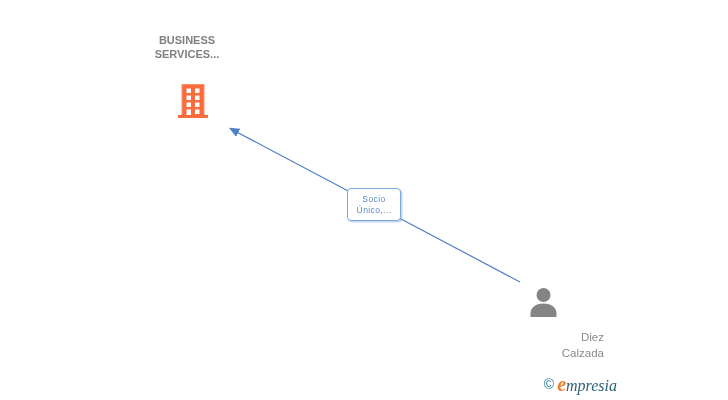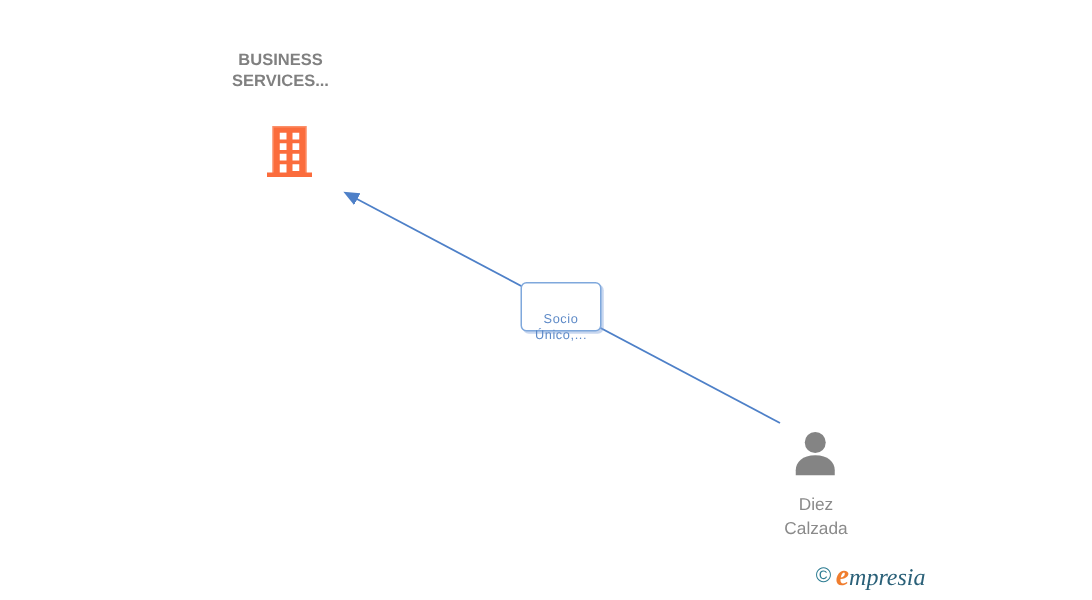--- a/index.html
+++ b/index.html
@@ -46,41 +46,41 @@
   }
   .person-icon {
     position: absolute;
     left: 44px; top: 0;
     width: 31px; height: 29px;
   }
   .person-label {
     position: absolute;
     left: 0; top: 41px;
     width: 120px;
-    text-align: center;
+    text-align: right;
     font-size: 11.5px;
     line-height: 16px;
     color: #8A8A8A;
   }
   
   .edge-label {
     position: absolute;
     left: 347px; top: 188px;
     width: 54px; height: 33px;
     box-sizing: border-box;
     background: #ffffff;
     border: 1px solid #7FA8DC;
     border-radius: 4px;
     box-shadow: 1.5px 1.5px 0 rgba(130, 165, 220, 0.45);
     text-align: center;
     font-size: 8.5px;
     line-height: 11px;
     letter-spacing: 0.4px;
     color: #5E8AC7;
-    padding-top: 18px;
+    padding-top: 5px;
   }
   
   .footer {
     position: absolute;
     right: 3px; bottom: 4px;
     white-space: nowrap;
     font-family: "Liberation Serif", serif;
     font-style: italic;
   }
   .footer .copyright {

